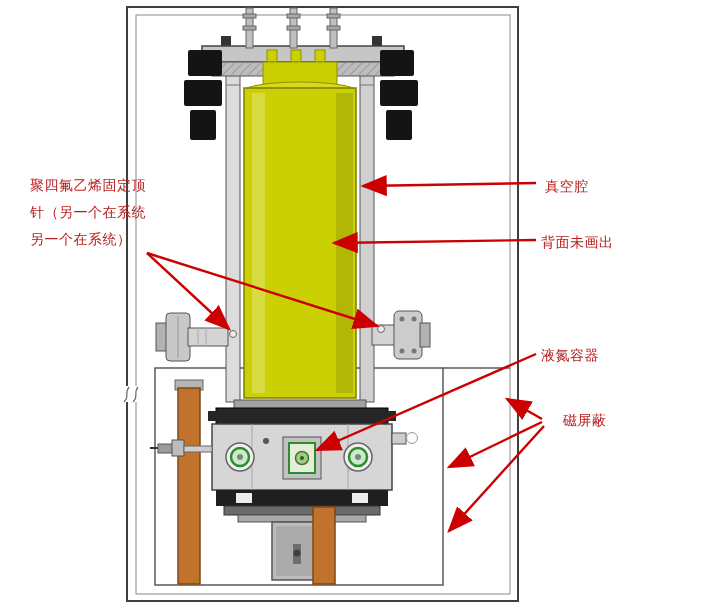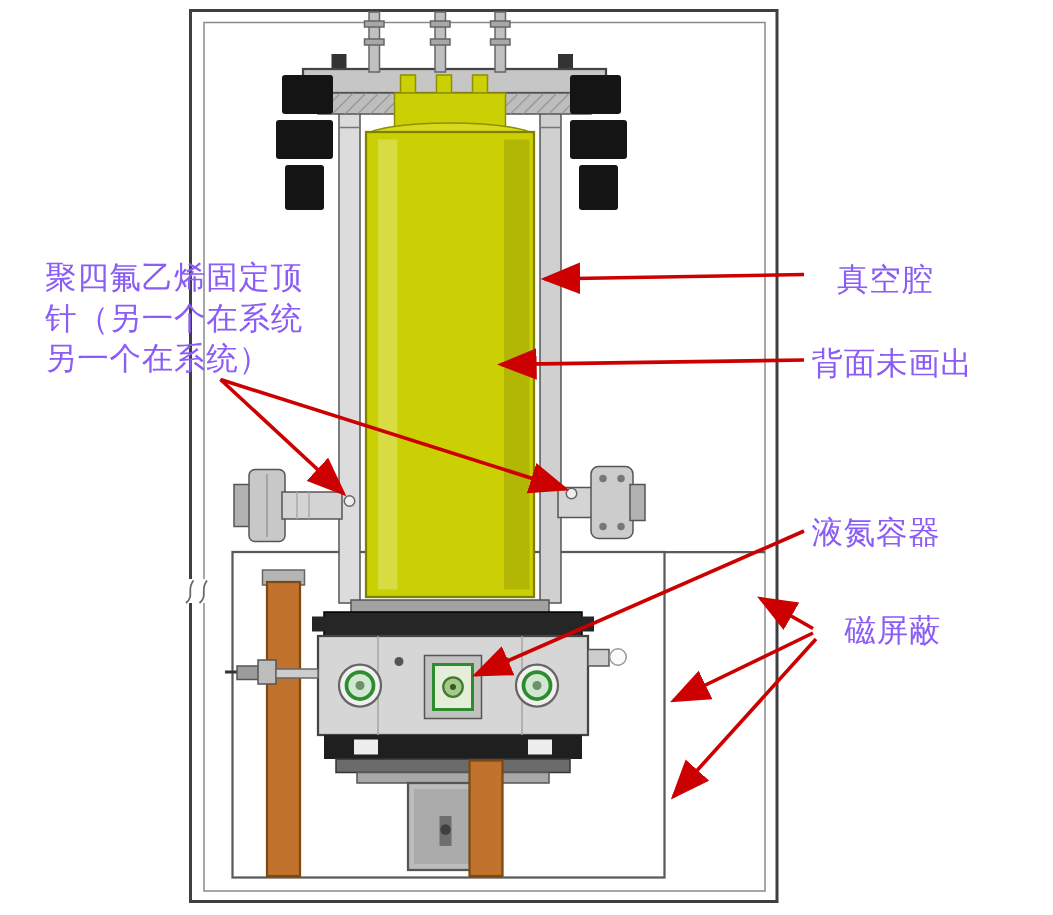--- a/index.html
+++ b/index.html
@@ -1,20 +1,20 @@
 <!DOCTYPE html>
 <html><head>
 <meta charset="utf-8">
 <style>
   *{margin:0;padding:0;box-sizing:border-box}
   html,body{background:#fff}
   body{font-family:"DejaVu Sans","Liberation Sans",sans-serif}
   .stage{position:relative;width:702px;height:610px;background:#fff;overflow:hidden}
   .stage svg{position:absolute;left:0;top:0}
-  .label{position:absolute;font-size:21px;color:#8b5cf6;line-height:27px;letter-spacing:.5px;white-space:nowrap}
+  .label{position:absolute;font-size:14px;color:#b91c1c;line-height:27px;letter-spacing:.5px;white-space:nowrap}
 </style>
 </head>
 <body>
 
 <div class="stage">
 
 <svg width="702" height="610" viewBox="0 0 702 610">
   <defs>
     <marker id="ah" viewBox="0 0 10 8" refX="9" refY="4" markerWidth="11" markerHeight="9" orient="auto">
       <path d="M0,0 L10,4 L0,8 Z" fill="#cc0000"></path>
@@ -158,17 +158,17 @@
     <line x1="542" y1="422" x2="449" y2="467" marker-end="url(#ah)" stroke="#cc0000"></line>
     <line x1="544" y1="426" x2="449" y2="531" marker-end="url(#ah)" stroke="#cc0000"></line>
   </g>
 </svg>
 
   <div class="label" style="left:30px;top:172px">
     <div>聚四氟乙烯固定顶</div>
     <div>针（另一个在系统</div>
     <div>另一个在系统）</div>
   </div>
-  <div class="label" style="left:558px;top:173px">真空腔</div>
+  <div class="label" style="left:545px;top:173px">真空腔</div>
   <div class="label" style="left:541px;top:229px">背面未画出</div>
   <div class="label" style="left:541px;top:342px">液氮容器</div>
   <div class="label" style="left:563px;top:407px">磁屏蔽</div>
 </div>
 
 </body></html>

